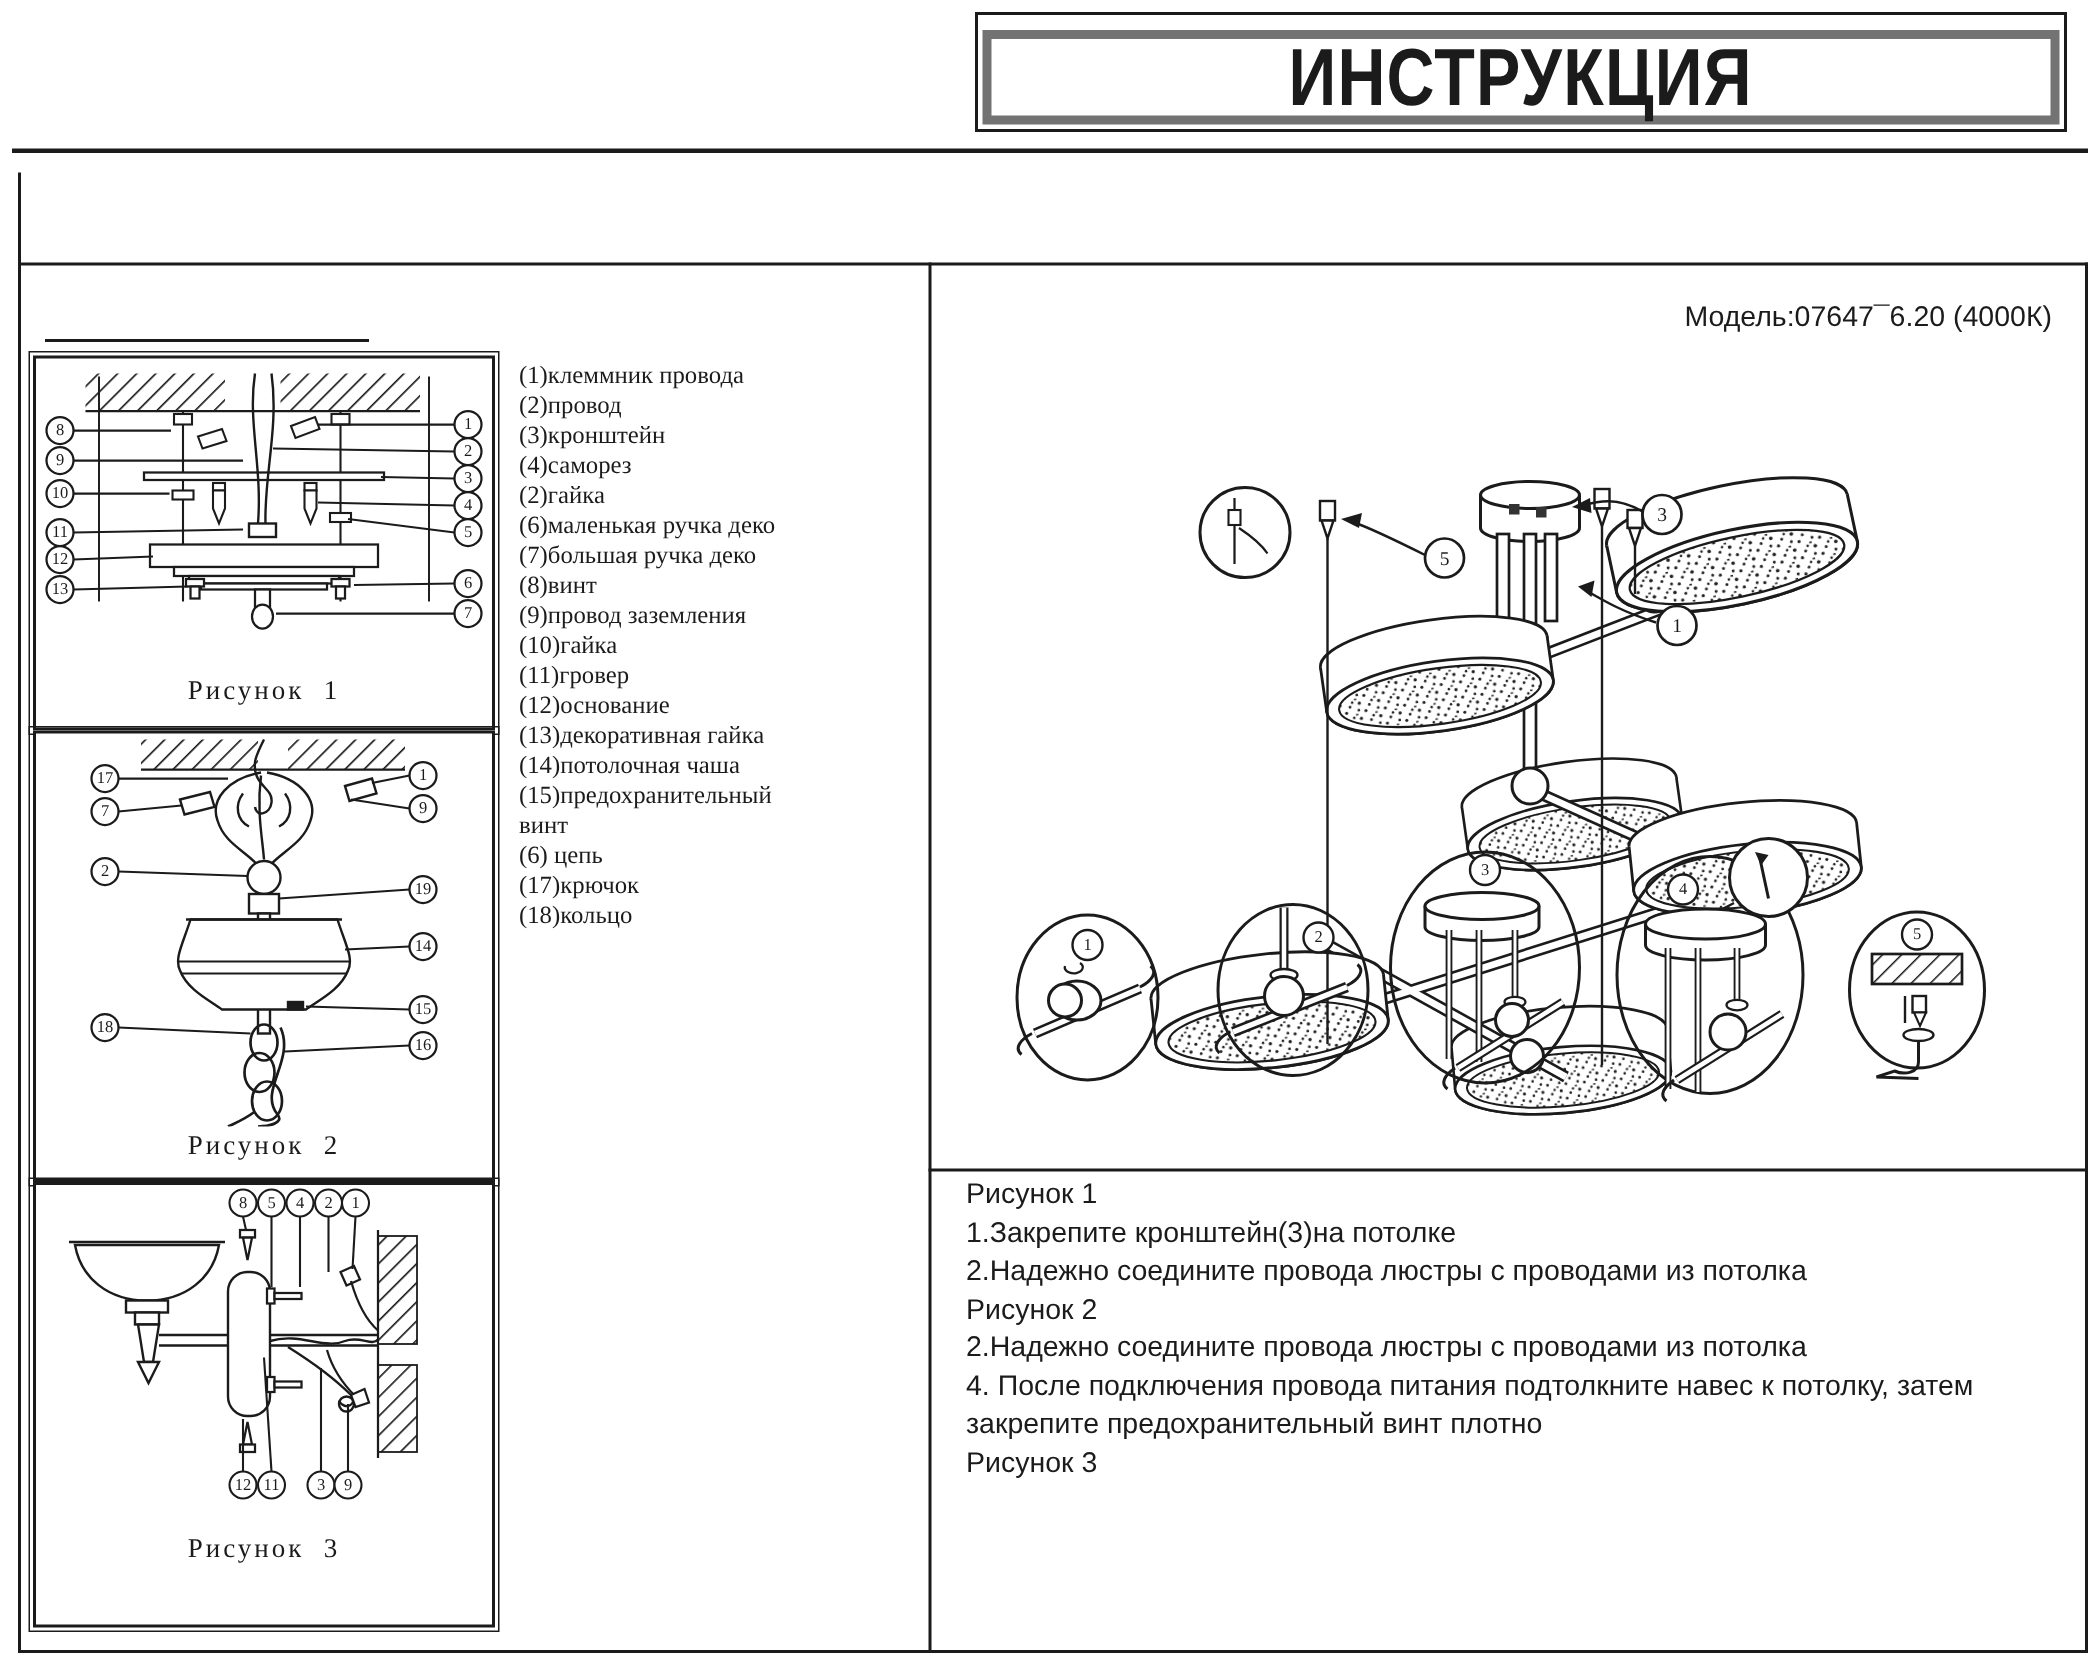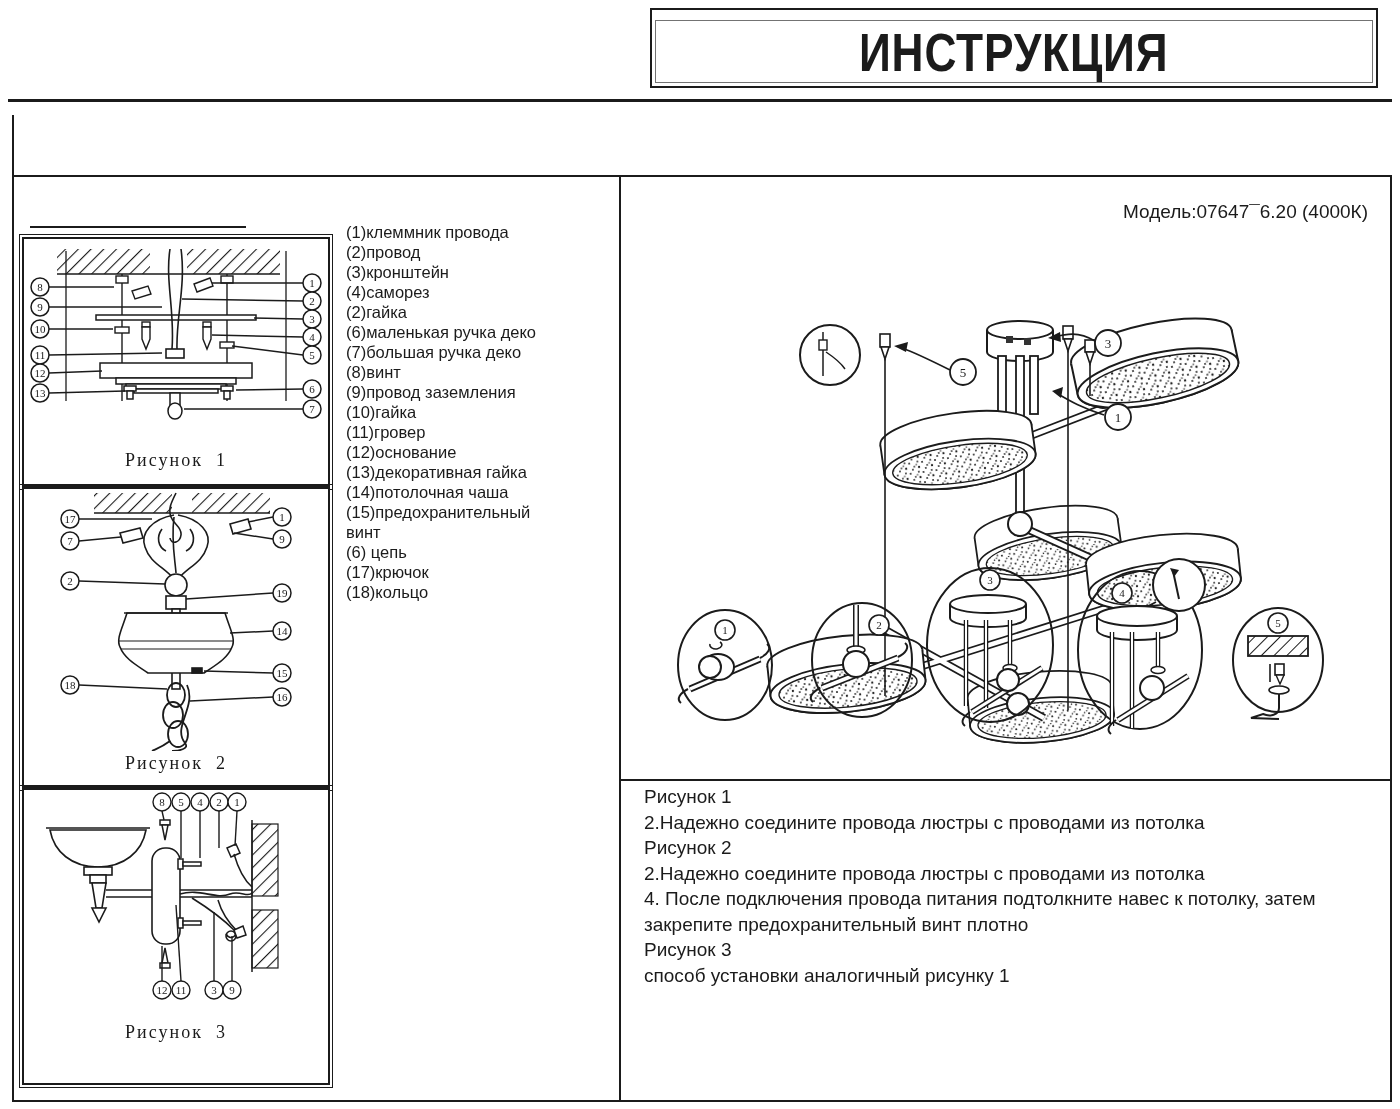--- a/index.html
+++ b/index.html
@@ -4,37 +4,37 @@
 <style>
   *{margin:0;padding:0;box-sizing:border-box}
   html,body{background:#fff}
   body{width:1400px;height:1109px;position:relative;overflow:hidden;
        font-family:"Liberation Sans",sans-serif;color:#1b1b1b}
   .abs{position:absolute}
   .rule{position:absolute;background:#1b1b1b}
 
   
   .title-box{position:absolute;left:650px;top:8px;width:728px;height:80px;border:2px solid #1b1b1b}
-  .title-inner{position:absolute;left:3px;right:3px;top:10px;bottom:3px;border:1px solid #737373;
+  .title-inner{position:absolute;left:3px;right:3px;top:10px;bottom:3px;border:6px solid #737373;
                display:flex;align-items:center;justify-content:center}
   .title-text{font-size:54px;font-weight:600;letter-spacing:1px;transform:scaleX(.82);white-space:nowrap}
 
   
   .model-line{position:absolute;top:201px;left:620px;width:758px;text-align:right;padding-right:10px;
               font-size:19px;white-space:nowrap}
 
   
   .figbox{position:absolute;left:22px;width:308px;border:2px solid #1b1b1b;outline:1px solid #1b1b1b;
           outline-offset:2px;background:#fff}
   .figcap{position:absolute;left:0;right:0;text-align:center;font-family:"Liberation Serif",serif;
           font-size:18px;letter-spacing:2px;white-space:pre}
 
   
-  .parts{position:absolute;left:346px;top:222px;width:252px;font-size:16.5px;line-height:20px;
-         font-family:Liberation Sans, sans-serif}
+  .parts{position:absolute;left:346px;top:240px;width:252px;font-size:16.5px;line-height:20px;
+         font-family:Liberation Serif, serif}
 
   
   .instr{position:absolute;left:644px;top:784px;width:728px;font-size:19px;line-height:25.5px}
 
   svg{display:block}
   svg text{font-family:"Liberation Serif",serif;fill:#1b1b1b}
   .ln{stroke:#1b1b1b;fill:none}
 </style>
 </head>
 <body>
@@ -547,19 +547,19 @@
     <line x1="640" y1="396" x2="640" y2="414" stroke-width="1.6"></line>
     <rect x="645" y="396" width="9" height="11" fill="#fff" stroke-width="1.6"></rect>
     <polygon points="646,407 654,407 650,416" fill="#fff" stroke-width="1.4"></polygon>
     <ellipse cx="649" cy="422" rx="10" ry="4" fill="#fff" stroke-width="1.6"></ellipse>
     <path d="M 649,426 L 649,440 C 649,447 640,449 633,446 L 621,450 L 649,451" stroke-width="2"></path>
   </g>
 </svg>
 
 <div class="instr">
     <div class="instr-line">Рисунок 1</div>
+    <div class="instr-line">1.Закрепите кронштейн(3)на потолке</div>
     <div class="instr-line">2.Надежно соедините провода люстры с проводами из потолка</div>
     <div class="instr-line">Рисунок 2</div>
     <div class="instr-line">2.Надежно соедините провода люстры с проводами из потолка</div>
     <div class="instr-line">4. После подключения провода питания подтолкните навес к потолку, затем закрепите предохранительный винт плотно</div>
     <div class="instr-line">Рисунок 3</div>
-    <div class="instr-line">способ установки аналогичный рисунку 1</div>
   </div>
 
 </body></html>

